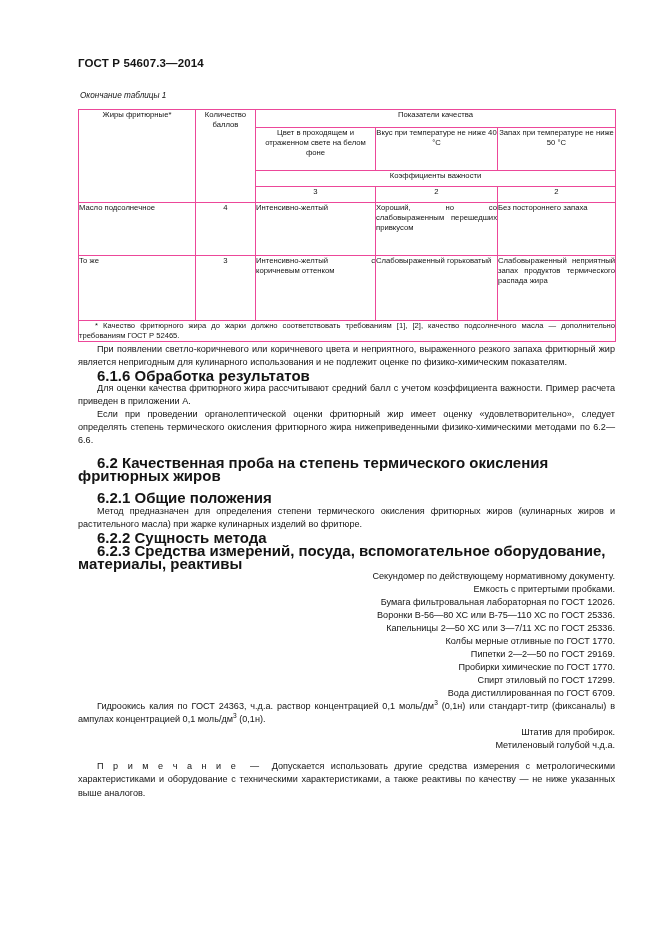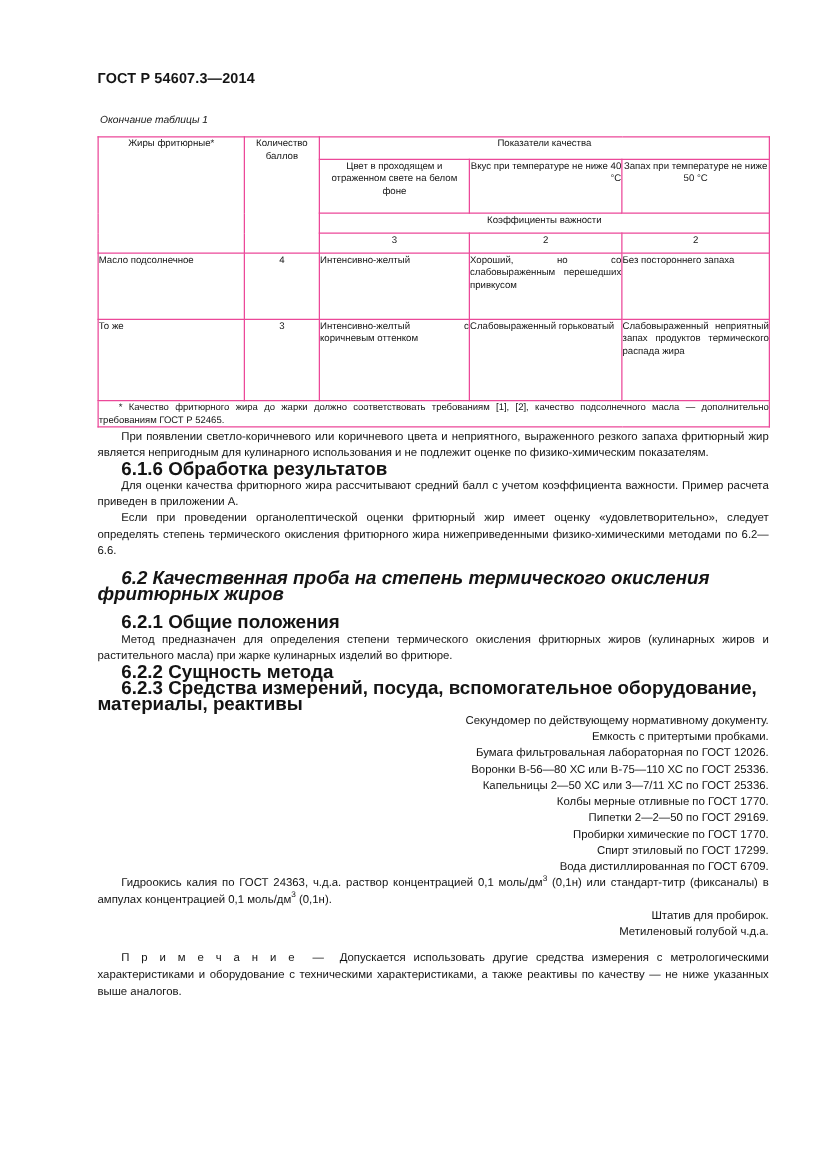--- a/index.html
+++ b/index.html
@@ -71,21 +71,21 @@
     text-align: center;
   }
   .just {
     text-align: justify;
     text-align-last: left;
     hyphens: manual;
   }
   td.c-name   { width: 117px; }
   td.c-score  { width: 60px; }
   td.c-color  { width: 120px; }
-  td.c-taste  { width: 122px; text-align: right; }
+  td.c-taste  { width: 122px; }
   td.c-smell  { width: 118px; }
 
   .hdr-cell {
     text-align: center;
     vertical-align: middle;
   }
   .h-group {
     height: 17px;
   }
   .h-sub {
@@ -129,21 +129,20 @@
   }
   h3.head {
     margin: 0;
     font-size: 15px;
     line-height: 13.05px;
     font-weight: bold;
     text-indent: 19px;
   }
   h3.head.sec {
     margin: 9px 0 9px 0;
-    font-style: italic;
   }
   .note {
     margin: 0;
     text-align: justify;
     text-align-last: left;
     text-indent: 19px;
   }
   .note .lbl {
     letter-spacing: 1.6px;
   }

